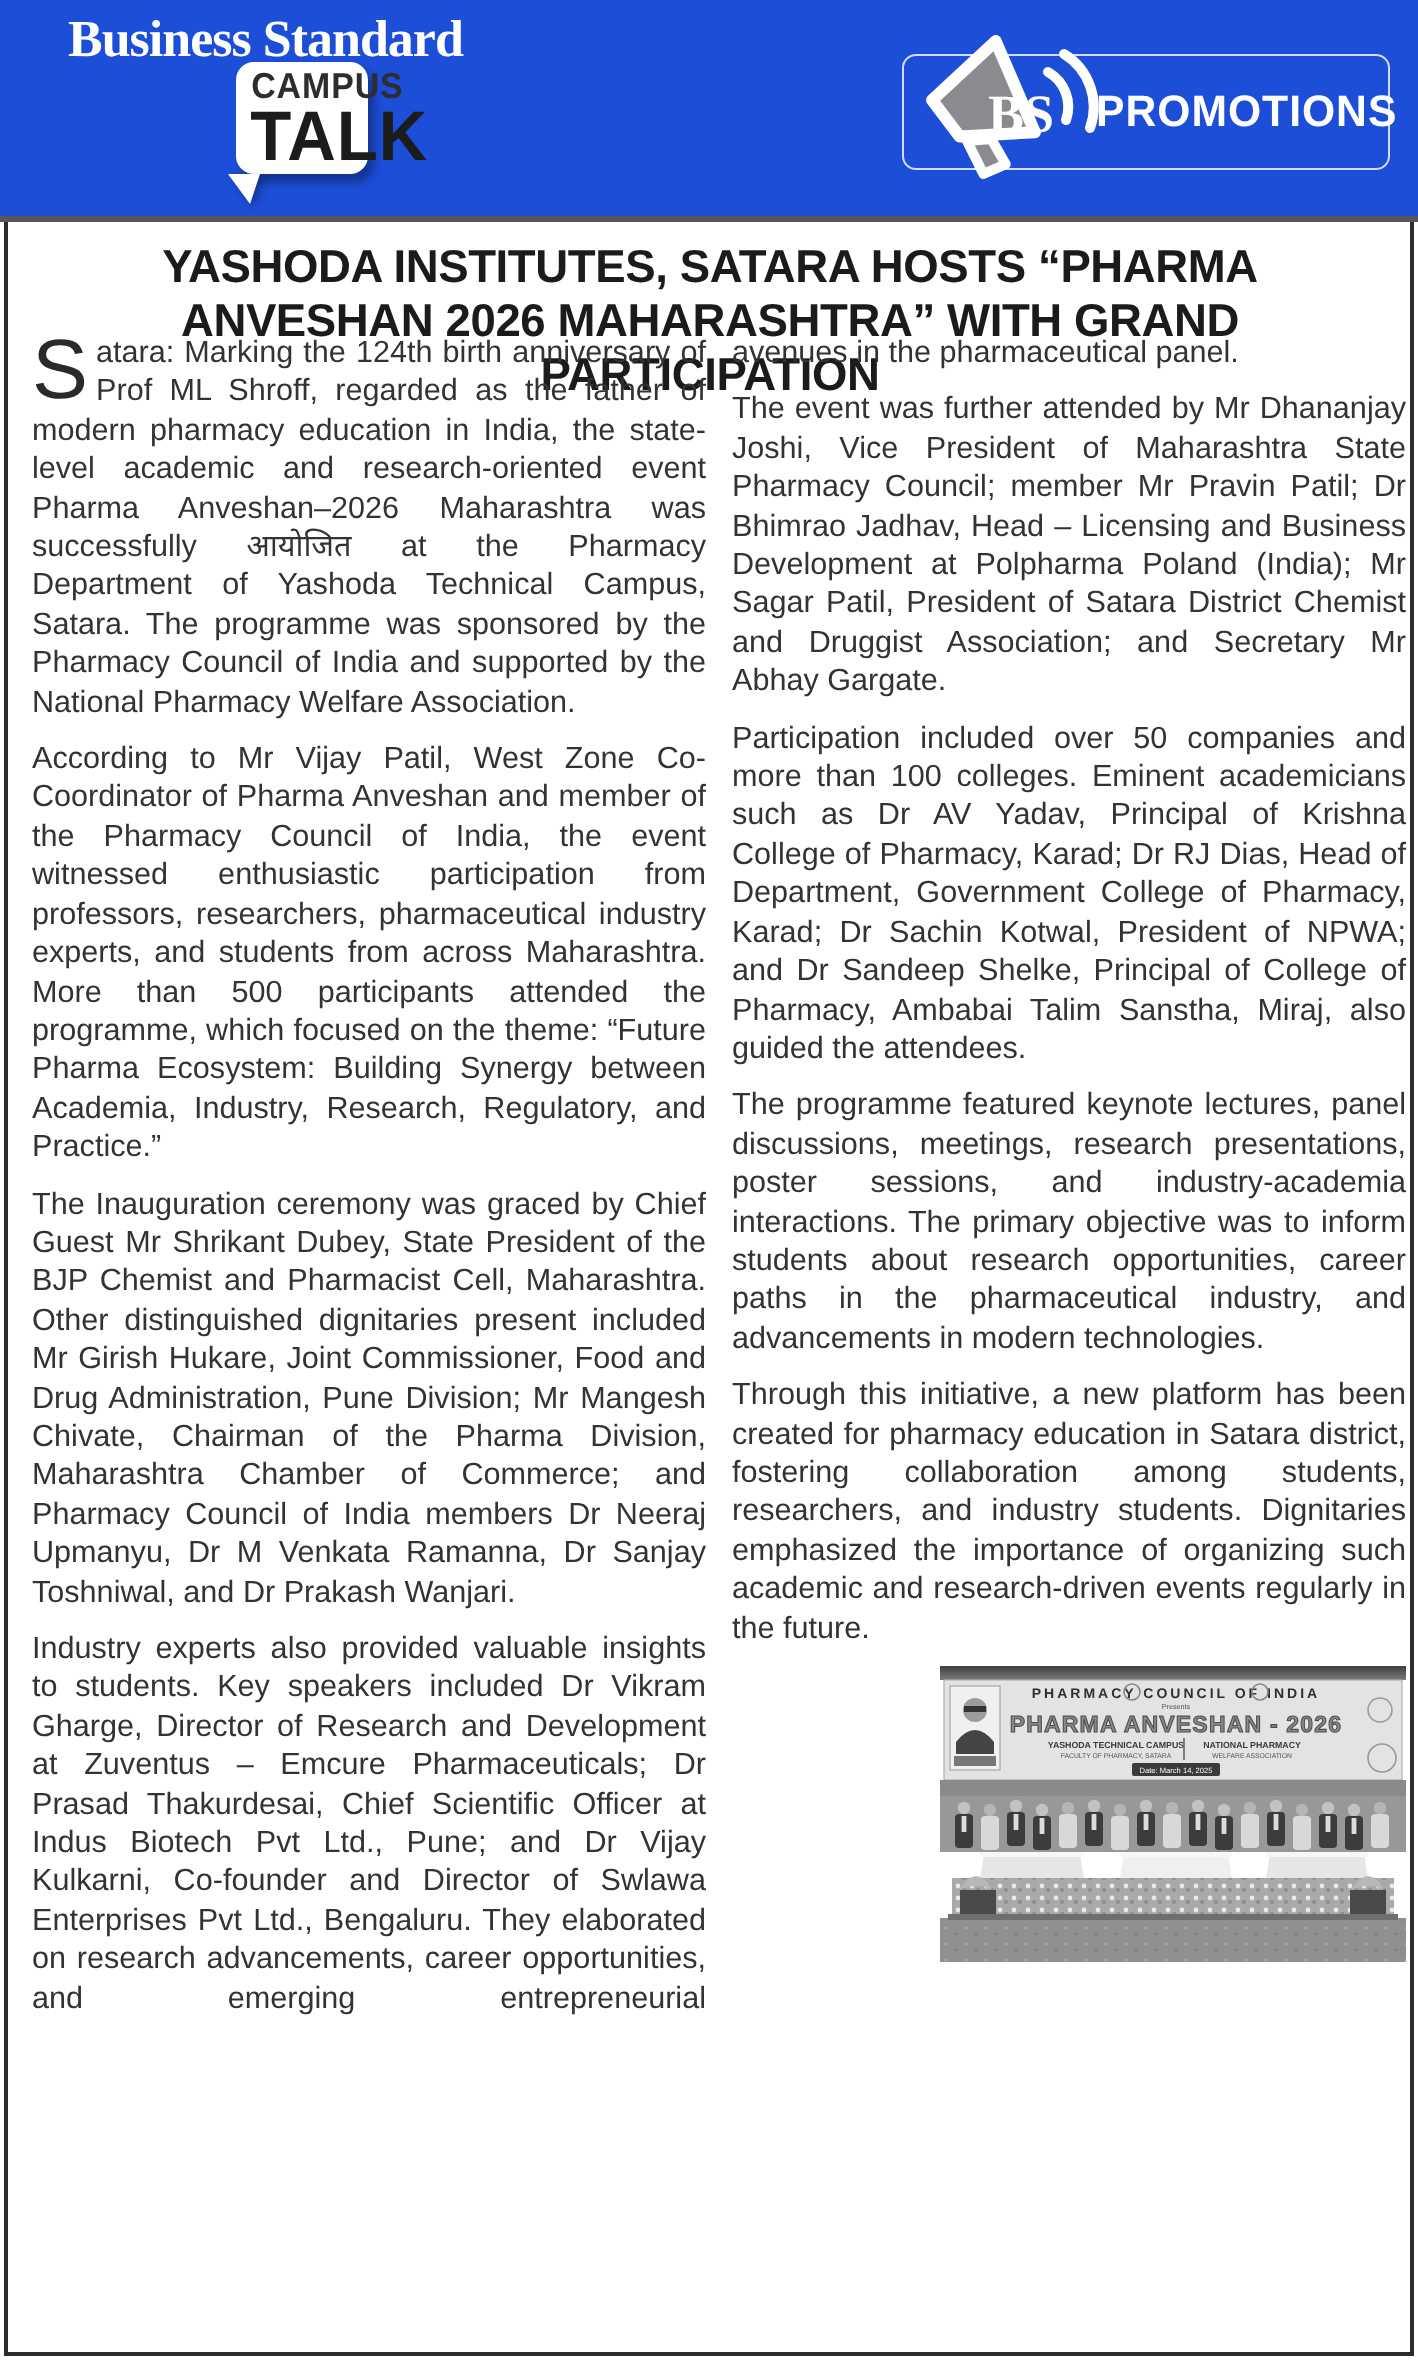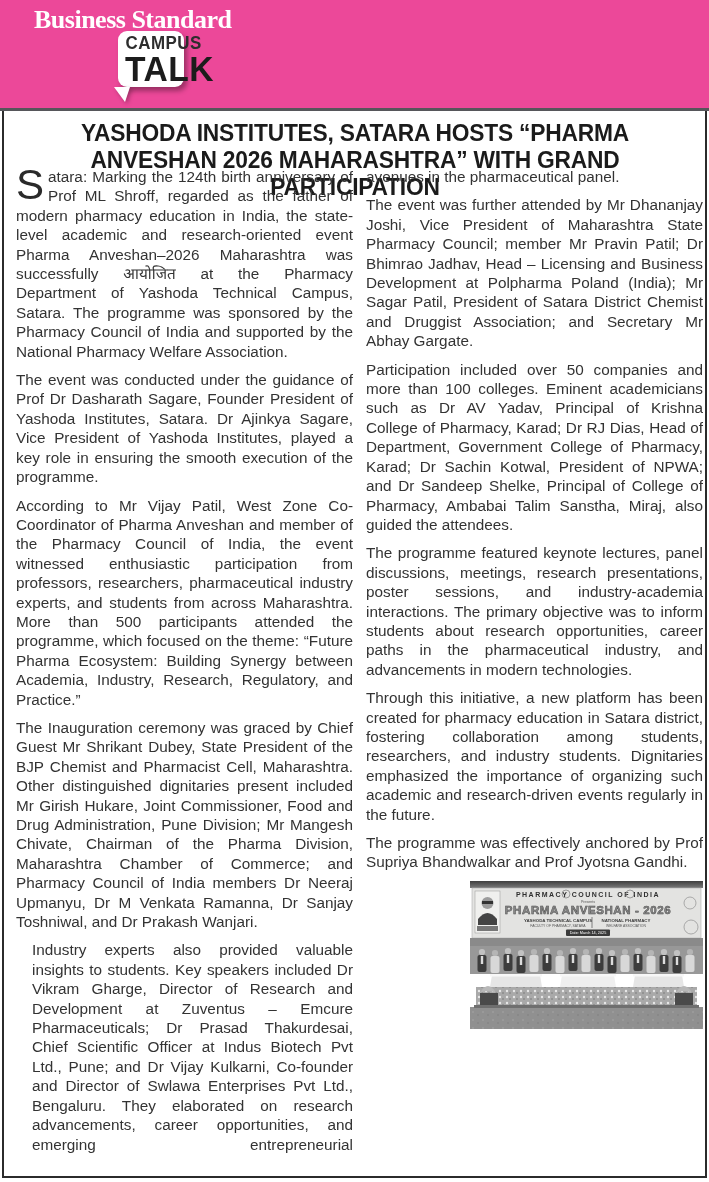--- a/index.html
+++ b/index.html
@@ -3,21 +3,21 @@
 <meta charset="utf-8">
 <style>
   html,body{margin:0;padding:0;}
   body{
     width:709px;height:1182px;position:relative;background:#ffffff;
     font-family:"Liberation Sans", sans-serif;overflow:hidden;
   }
   
   .masthead{
     position:absolute;top:0;left:0;width:709px;height:111px;
-    background:#ec4899;border-bottom:3px solid #56565a;box-sizing:border-box;
+    background:#1d4ed8;border-bottom:3px solid #56565a;box-sizing:border-box;
   }
   .bs-wordmark{
     position:absolute;left:34px;top:5px;
     font-family:"Liberation Serif", serif;font-weight:700;font-size:26px;
     color:#ffffff;letter-spacing:-0.5px;white-space:nowrap;
   }
   .campus-talk{position:absolute;left:74px;top:31px;width:110px;}
   .ct-bubble{
     background:#ffffff;border-radius:9px;padding:3px 6px 2px;text-align:center;
     box-shadow:3px 4px 5px rgba(0,0,0,0.35);
@@ -50,21 +50,21 @@
     margin:9px auto 0;width:648px;text-align:center;
     font-size:23px;line-height:27px;font-weight:800;color:#1b1b1b;
     letter-spacing:-0.2px;transform:scaleX(0.99);
   }
   .columns{position:absolute;top:56px;left:12px;display:flex;gap:13px;}
   .col{width:337px;}
   .para{
     margin:0 0 9px 0;font-size:15.3px;line-height:19.4px;color:#333333;
     text-align:justify;
   }
-  .para.cont{text-align-last:justify;margin-left:16px;}
+  .para.cont{text-align-last:justify;}
   .dropcap{
     float:left;font-size:42px;line-height:33px;padding:1px 4px 0 0;color:#2a2a2a;
   }
   .event-photo{margin:4px 0 0 auto;width:233px;height:148px;display:block;}
   .event-photo svg{display:block;}
 </style>
 </head>
 <body>
 
 <div>
@@ -73,42 +73,52 @@
     <div class="bs-wordmark">Business Standard</div>
 
     <div class="campus-talk">
       <div class="ct-bubble">
         <span class="ct-campus">CAMPUS</span>
         <span class="ct-talk">TALK</span>
       </div>
       <div class="ct-tail"></div>
     </div>
 
+    <div class="promo-badge">
+      <svg class="promo-megaphone" viewBox="0 0 98 98">
+        <g transform="rotate(-14 48 48)">
+          <path d="M16 36 L54 15 L62 64 L25 57 Z" fill="#8b8b8f" stroke="#ffffff" stroke-width="6" stroke-linejoin="round"></path>
+          <path d="M28 60 L32 78 L44 76 L40 62 Z" fill="#8b8b8f" stroke="#ffffff" stroke-width="5" stroke-linejoin="round"></path>
+        </g>
+        <text x="42" y="60" font-family="Liberation Serif, serif" font-weight="bold" font-size="27" fill="#ffffff">BS</text>
+        <path d="M72 30 a20 20 0 0 1 9 24" fill="none" stroke="#ffffff" stroke-width="5" stroke-linecap="round"></path>
+        <path d="M80 21 a31 31 0 0 1 13 37" fill="none" stroke="#ffffff" stroke-width="5" stroke-linecap="round"></path>
+      </svg>
+      <span class="promo-label">PROMOTIONS</span>
+    </div>
   </header>
 
   <main class="article-frame">
     <h1 class="headline">YASHODA INSTITUTES, SATARA HOSTS “PHARMA ANVESHAN 2026 MAHARASHTRA” WITH GRAND PARTICIPATION</h1>
 
     <div class="columns">
 
       <div class="col">
         <p class="para"><span class="dropcap">S</span><span>atara: Marking the 124th birth anniversary of Prof ML Shroff, regarded as the father of modern pharmacy education in India, the state-level academic and research-oriented event Pharma Anveshan–2026 Maharashtra was successfully आयोजित at the Pharmacy Department of Yashoda Technical Campus, Satara. The programme was sponsored by the Pharmacy Council of India and supported by the National Pharmacy Welfare Association.</span></p>
-        <p class="para">The event was conducted under the guidance of Prof Dr Dasharath Sagare, Founder President of Yashoda Institutes, Satara. Dr Ajinkya Sagare, Vice President of Yashoda Institutes, played a key role in ensuring the smooth execution of the programme.</p>
         <p class="para">According to Mr Vijay Patil, West Zone Co-Coordinator of Pharma Anveshan and member of the Pharmacy Council of India, the event witnessed enthusiastic participation from professors, researchers, pharmaceutical industry experts, and students from across Maharashtra. More than 500 participants attended the programme, which focused on the theme: “Future Pharma Ecosystem: Building Synergy between Academia, Industry, Research, Regulatory, and Practice.”</p>
         <p class="para">The Inauguration ceremony was graced by Chief Guest Mr Shrikant Dubey, State President of the BJP Chemist and Pharmacist Cell, Maharashtra. Other distinguished dignitaries present included Mr Girish Hukare, Joint Commissioner, Food and Drug Administration, Pune Division; Mr Mangesh Chivate, Chairman of the Pharma Division, Maharashtra Chamber of Commerce; and Pharmacy Council of India members Dr Neeraj Upmanyu, Dr M Venkata Ramanna, Dr Sanjay Toshniwal, and Dr Prakash Wanjari.</p>
         <p class="para cont">Industry experts also provided valuable insights to students. Key speakers included Dr Vikram Gharge, Director of Research and Development at Zuventus – Emcure Pharmaceuticals; Dr Prasad Thakurdesai, Chief Scientific Officer at Indus Biotech Pvt Ltd., Pune; and Dr Vijay Kulkarni, Co-founder and Director of Swlawa Enterprises Pvt Ltd., Bengaluru. They elaborated on research advancements, career opportunities, and emerging entrepreneurial</p>
       </div>
 
       <div class="col">
         <p class="para">avenues in the pharmaceutical panel.</p>
         <p class="para">The event was further attended by Mr Dhananjay Joshi, Vice President of Maharashtra State Pharmacy Council; member Mr Pravin Patil; Dr Bhimrao Jadhav, Head – Licensing and Business Development at Polpharma Poland (India); Mr Sagar Patil, President of Satara District Chemist and Druggist Association; and Secretary Mr Abhay Gargate.</p>
         <p class="para">Participation included over 50 companies and more than 100 colleges. Eminent academicians such as Dr AV Yadav, Principal of Krishna College of Pharmacy, Karad; Dr RJ Dias, Head of Department, Government College of Pharmacy, Karad; Dr Sachin Kotwal, President of NPWA; and Dr Sandeep Shelke, Principal of College of Pharmacy, Ambabai Talim Sanstha, Miraj, also guided the attendees.</p>
         <p class="para">The programme featured keynote lectures, panel discussions, meetings, research presentations, poster sessions, and industry-academia interactions. The primary objective was to inform students about research opportunities, career paths in the pharmaceutical industry, and advancements in modern technologies.</p>
         <p class="para">Through this initiative, a new platform has been created for pharmacy education in Satara district, fostering collaboration among students, researchers, and industry students. Dignitaries emphasized the importance of organizing such academic and research-driven events regularly in the future.</p>
-        <p class="para">The programme was effectively anchored by Prof Supriya Bhandwalkar and Prof Jyotsna Gandhi.</p>
 
         <figure class="event-photo">
           <svg viewBox="0 0 233 148" width="233" height="148">
             <defs>
               <linearGradient id="ceil" x1="0" y1="0" x2="0" y2="1">
                 <stop offset="0" stop-color="#3f3f3f"></stop>
                   <stop offset="1" stop-color="#7a7a7a"></stop>
               </linearGradient>
               <pattern id="hedge" width="7" height="6" patternUnits="userSpaceOnUse">
                 <rect width="7" height="6" fill="#a9a9a9"></rect>

